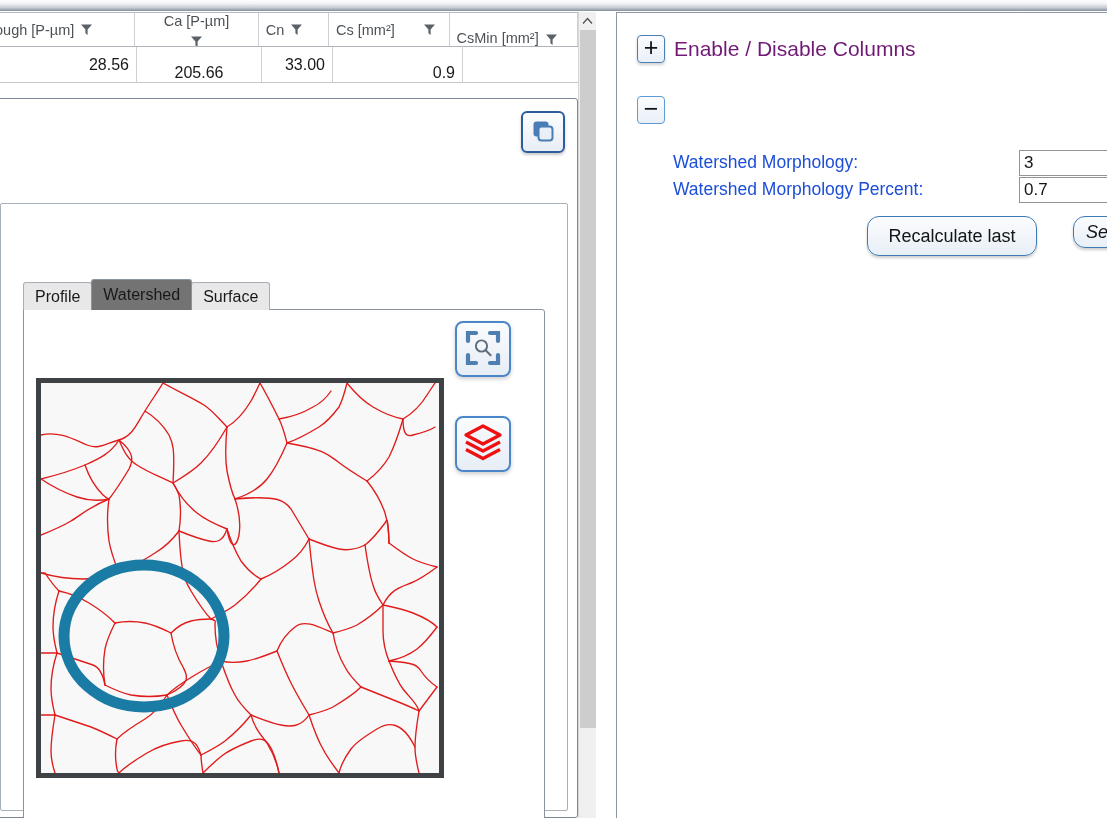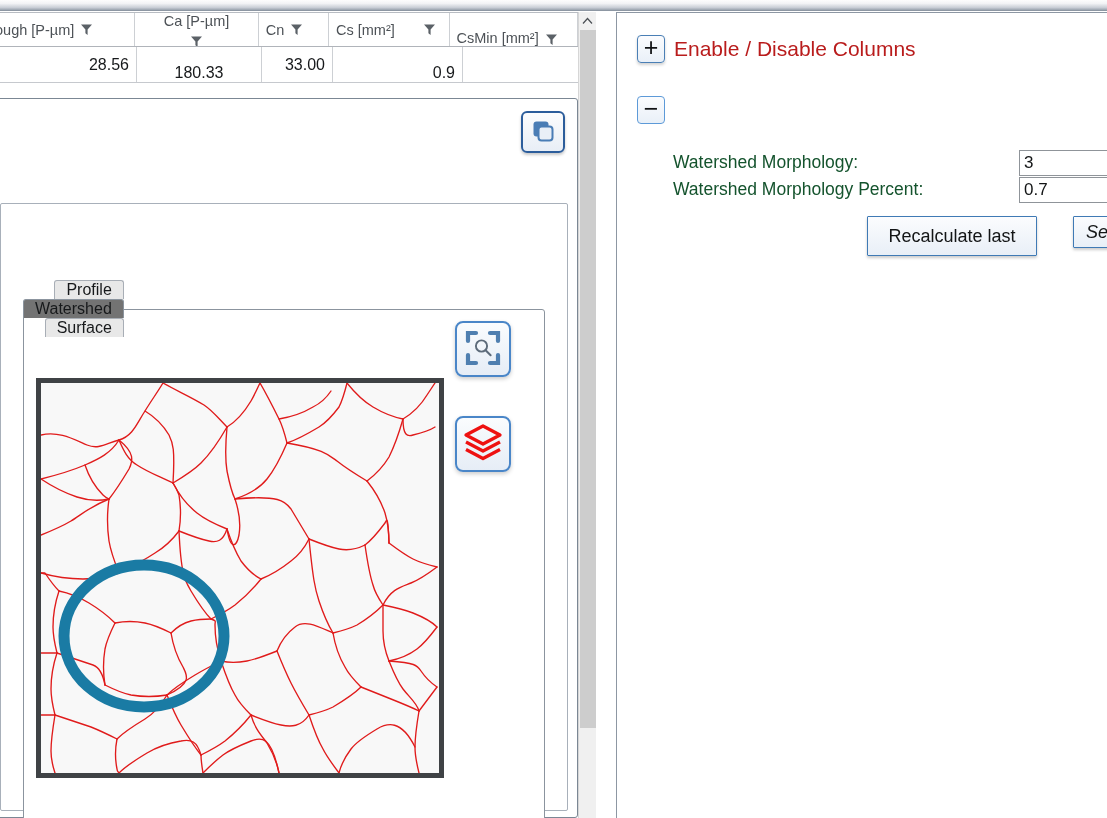--- a/index.html
+++ b/index.html
@@ -157,21 +157,20 @@
     width: 522px; height: 550px;
     box-sizing: border-box;
   }
   #tab-strip {
     position: absolute;
     left: 0; top: 0;
     height: 30px;
     display: flex;
     align-items: flex-end;
     z-index: 3;
-    flex-direction: column;
   }
   .tab {
     height: 28px;
     padding: 0 11px;
     display: flex; align-items: center;
     font-size: 16px;
     color: #17191b;
     background: #e8e8e8;
     border: 1px solid #a8aeb6;
     border-bottom: none;
@@ -255,37 +254,37 @@
   }
   .expander-glyph {
     color: #111315;
     font-size: 25px;
     line-height: 1;
     font-weight: 400;
     margin-top: -3px;
   }
   .expander-label {
     font-size: 21px;
-    color: #b91c1c;
+    color: #701a75;
     white-space: nowrap;
   }
 
   
   .prop-row {
     position: absolute;
     left: 56px;
     height: 25px;
     display: flex;
     align-items: center;
   }
   #prop-row-morphology { top: 137px; }
   #prop-row-percent    { top: 164px; }
   .prop-label {
     font-size: 17.5px;
-    color: #14532d;
+    color: #1d4ed8;
     white-space: nowrap;
     width: 290px;
   }
   .prop-input {
     position: absolute;
     left: 346px;
     width: 145px;
     height: 26px;
     border: 1px solid #8f9499;
     background: #ffffff;
@@ -294,21 +293,21 @@
     color: #131516;
     padding: 0 4px;
     box-sizing: border-box;
     outline: none;
   }
 
   
   .action-btn {
     position: absolute;
     border: 1.5px solid #3f7ab5;
-    border-radius: 1px;
+    border-radius: 12px;
     background: linear-gradient(#fbfcfe, #e8eff7);
     box-shadow: 0 2px 3px rgba(0,0,0,0.2);
     font-family: "Liberation Sans", sans-serif;
     font-size: 18px;
     color: #131516;
     display: flex; align-items: center; justify-content: center;
     box-sizing: border-box;
     white-space: nowrap;
   }
   #recalculate-btn { left: 250px; top: 203px; width: 170px; height: 40px; }
@@ -359,21 +358,21 @@
         <span class="hlabel">CsMin [mm²]</span>
         <span class="filter-icon">
           <svg width="13" height="13" viewBox="0 0 13 13">
               <path d="M1 1.5 L12 1.5 L7.6 6.6 L7.6 12 L5.4 10.3 L5.4 6.6 Z" fill="#5b6167"></path>
             </svg>
         </span>
       </div>
     </div>
     <div class="grid-row" id="grid-data-row">
       <div class="grid-dcell col-rough">28.56</div>
-      <div class="grid-dcell col-ca">180.33</div>
+      <div class="grid-dcell col-ca">205.66</div>
       <div class="grid-dcell col-cn">33.00</div>
       <div class="grid-dcell col-csmin">0.9</div>
     </div>
   </div>
 
   <div id="grid-scrollbar">
     <div id="grid-scroll-up">
       <svg width="11" height="8" viewBox="0 0 11 8">
           <path d="M1 6.5 L5.5 1.5 L10 6.5" fill="none" stroke="#4a4f54" stroke-width="1.2"></path>
         </svg>

